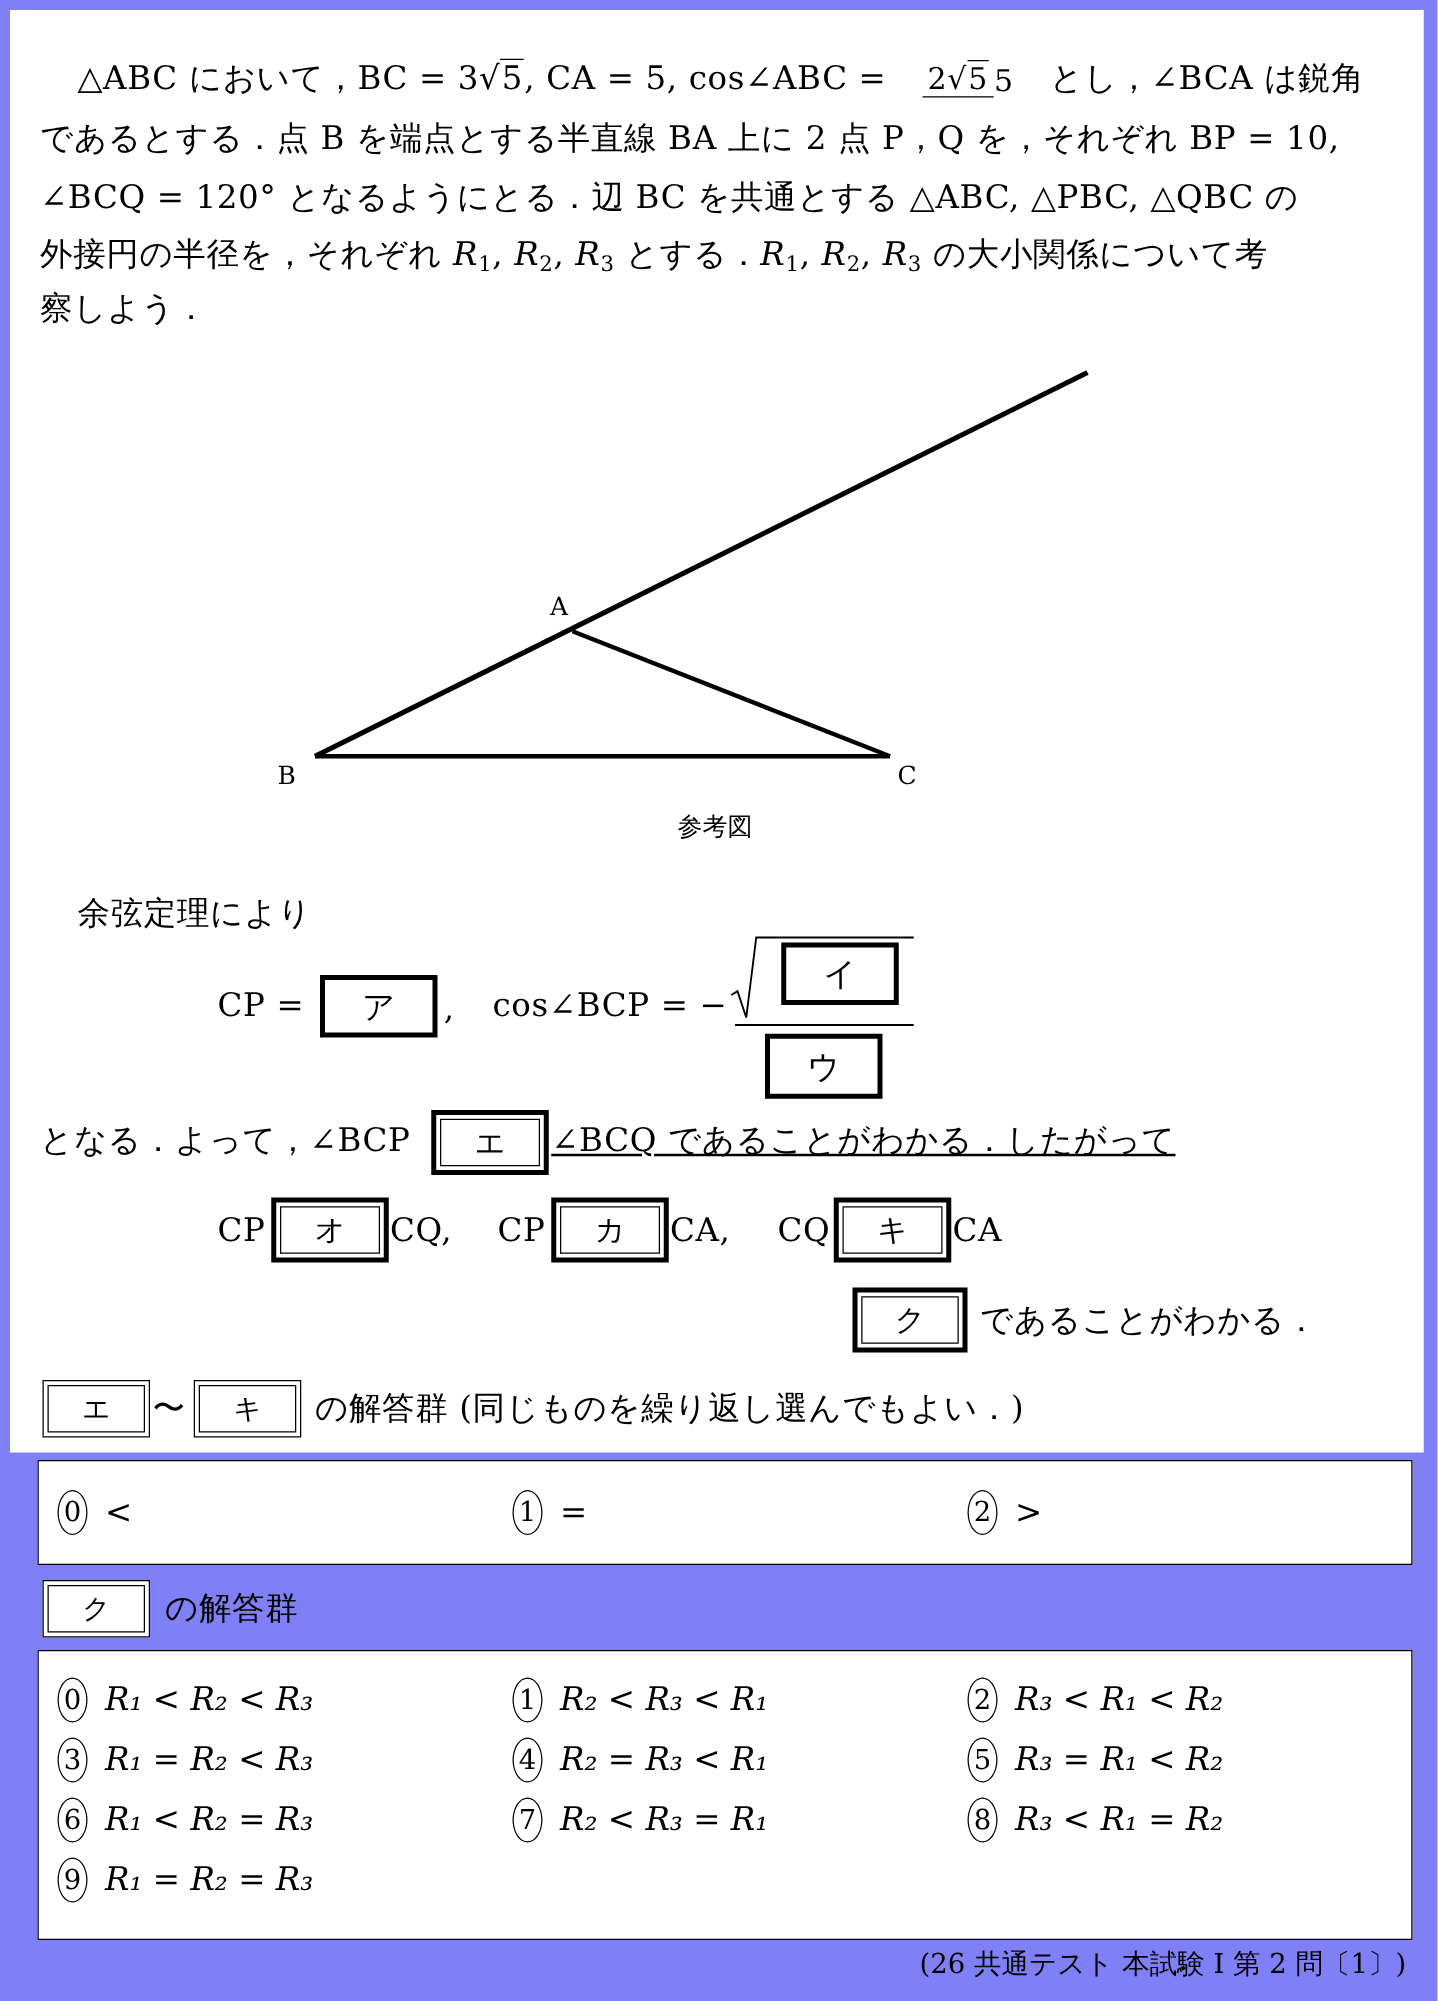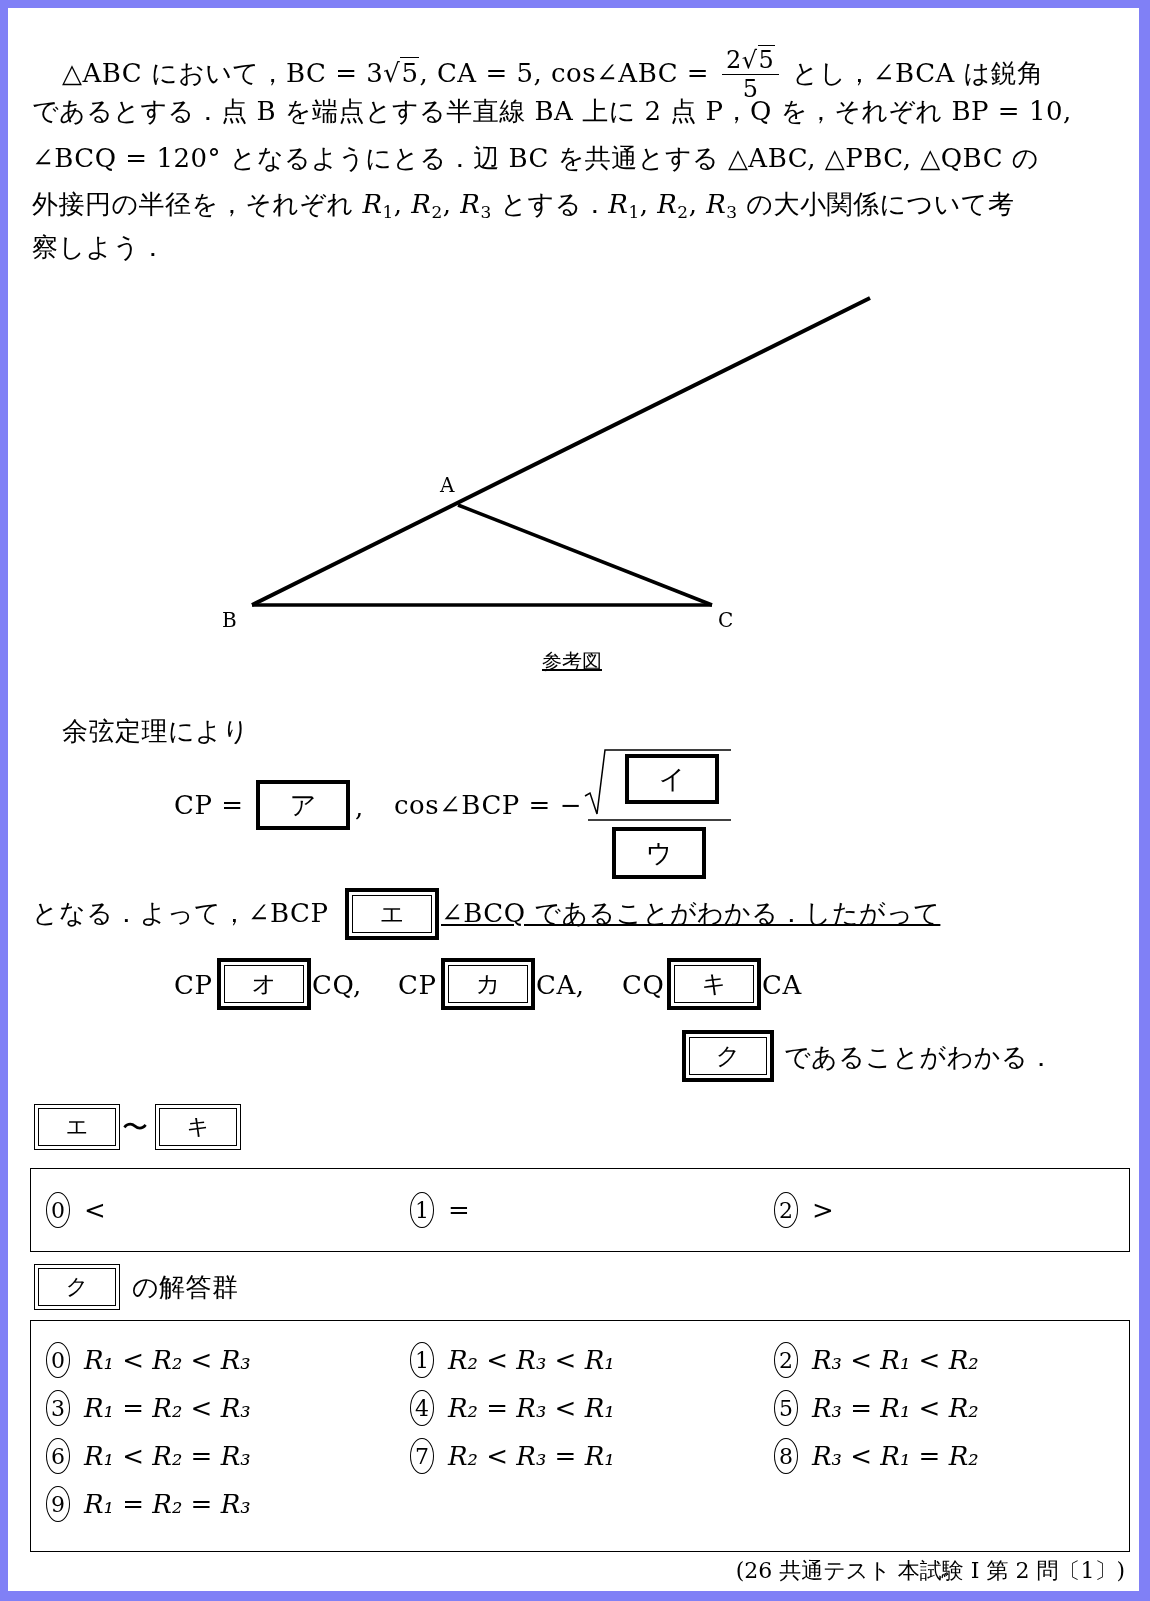--- a/index.html
+++ b/index.html
@@ -3,28 +3,28 @@
 <meta charset="utf-8">
 <style>
   html, body { margin: 0; padding: 0; }
   body {
     width: 1150px; height: 1601px; overflow: hidden;
     background: #8080f6;
     font-family: "DejaVu Serif", "Liberation Serif", serif;
     color: #000;
   }
   .page {
-    position: absolute; left: 8px; top: 8px; width: 1131px; height: 1583px;
+    position: absolute; left: 8px; top: 8px; width: 1131px; height: 1154px;
     background: #fff;
   }
   .abs { position: absolute; white-space: nowrap; }
   .txt { font-size: 26px; line-height: 30px; letter-spacing: 0.5px; }
   .it { font-style: italic; }
   sub { font-size: 17px; vertical-align: -5px; line-height: 0; font-style: normal; }
-  .frac { display: inline-flex; flex-direction: column; align-items: center; vertical-align: middle; margin: 0 4px; line-height: 1; }
+  .frac { display: inline-flex; flex-direction: row; align-items: center; vertical-align: middle; margin: 0 20px; line-height: 1; }
   .frac .num { border-bottom: 1.5px solid #000; padding: 0 4px 2px; font-size: 24px; }
   .frac .den { padding-top: 2px; font-size: 24px; }
   .sqrt { display: inline-block; }
   .sqrt .rad { border-top: 1.5px solid #000; padding: 0 1px; }
   
   .box-thick {
     display: inline-flex; align-items: center; justify-content: center;
     border: 4px solid #000; background: #fff; box-sizing: border-box;
     font-family: "DejaVu Sans", "Liberation Sans", sans-serif; font-size: 26px;
   }
@@ -48,21 +48,21 @@
   }
   .choice-box {
     position: absolute; border: 1.5px solid #000; box-sizing: border-box; background: #fff;
   }
   .choice { position: absolute; font-size: 26px; white-space: nowrap; display: flex; align-items: center; }
   .oval {
     display: inline-flex; align-items: center; justify-content: center;
     width: 24px; height: 36px; border: 1.5px solid #000; border-radius: 50%;
     font-size: 22px; margin-right: 14px; box-sizing: border-box;
   }
-  .caption { font-size: 20px; text-decoration: underline; }
+  .caption { font-size: 20px; }
 </style>
 </head>
 <body>
 
 <div class="page">
 
   <div class="abs txt" style="left:54px; top:40px;">
     <span>△ABC において，BC = 3</span><span class="sqrt">√<span class="rad">5</span></span><span>, CA = 5,  cos∠ABC = </span><span class="frac">
         <span class="num"><span>2</span><span class="sqrt">√<span class="rad">5</span></span></span>
         <span class="den">5</span>
@@ -138,20 +138,21 @@
     </div>
   <div class="abs txt" style="left:776px; top:1034px;">であることがわかる．</div>
 
   <div class="abs box-thin" style="left:26px; top:1096px; width:86px; height:46px;">
       <div class="inner">エ</div>
     </div>
   <div class="abs txt" style="left:114px; top:1104px;">〜</div>
   <div class="abs box-thin" style="left:147px; top:1096px; width:86px; height:46px;">
       <div class="inner">キ</div>
     </div>
+  <div class="abs txt" style="left:244px; top:1104px;">の解答群 (同じものを繰り返し選んでもよい．)</div>
 
   <div class="choice-box" style="left:22px; top:1160px; width:1100px; height:84px;"></div>
   <div class="choice" style="left:38px; top:1184px;">
       <span class="oval">0</span>
       <span>&lt;</span>
     </div>
   <div class="choice" style="left:402px; top:1184px;">
       <span class="oval">1</span>
       <span>=</span>
     </div>

